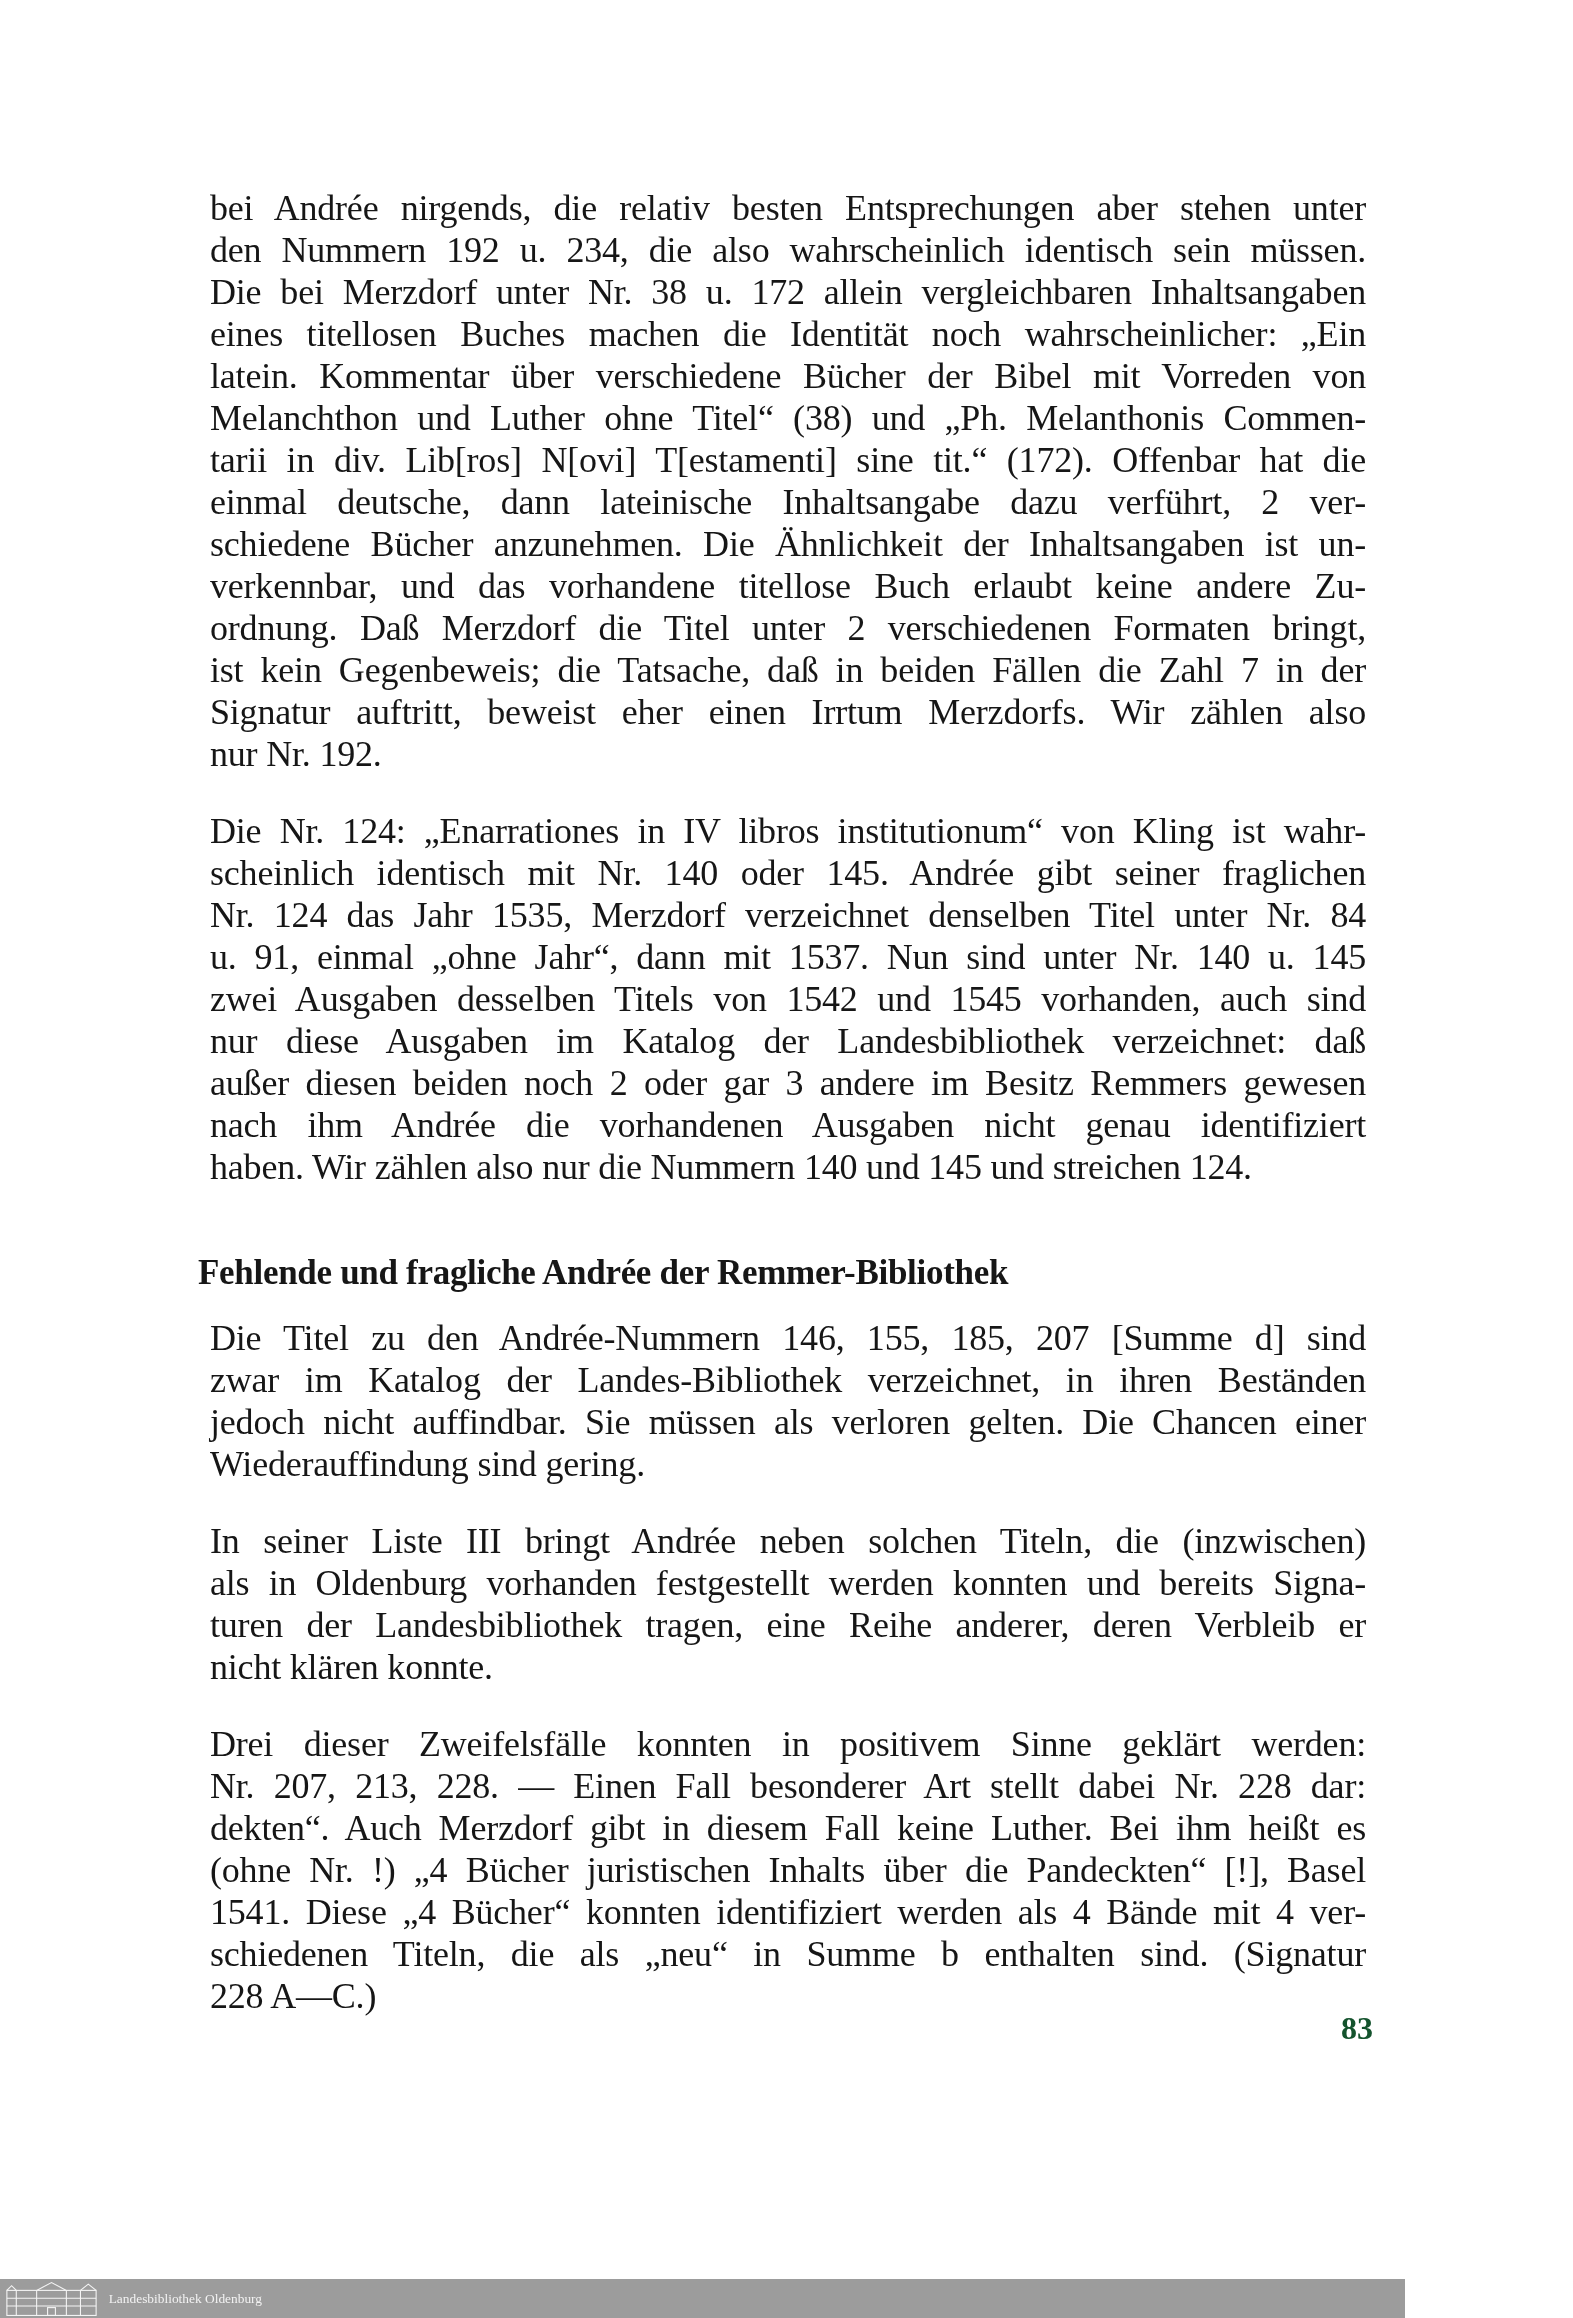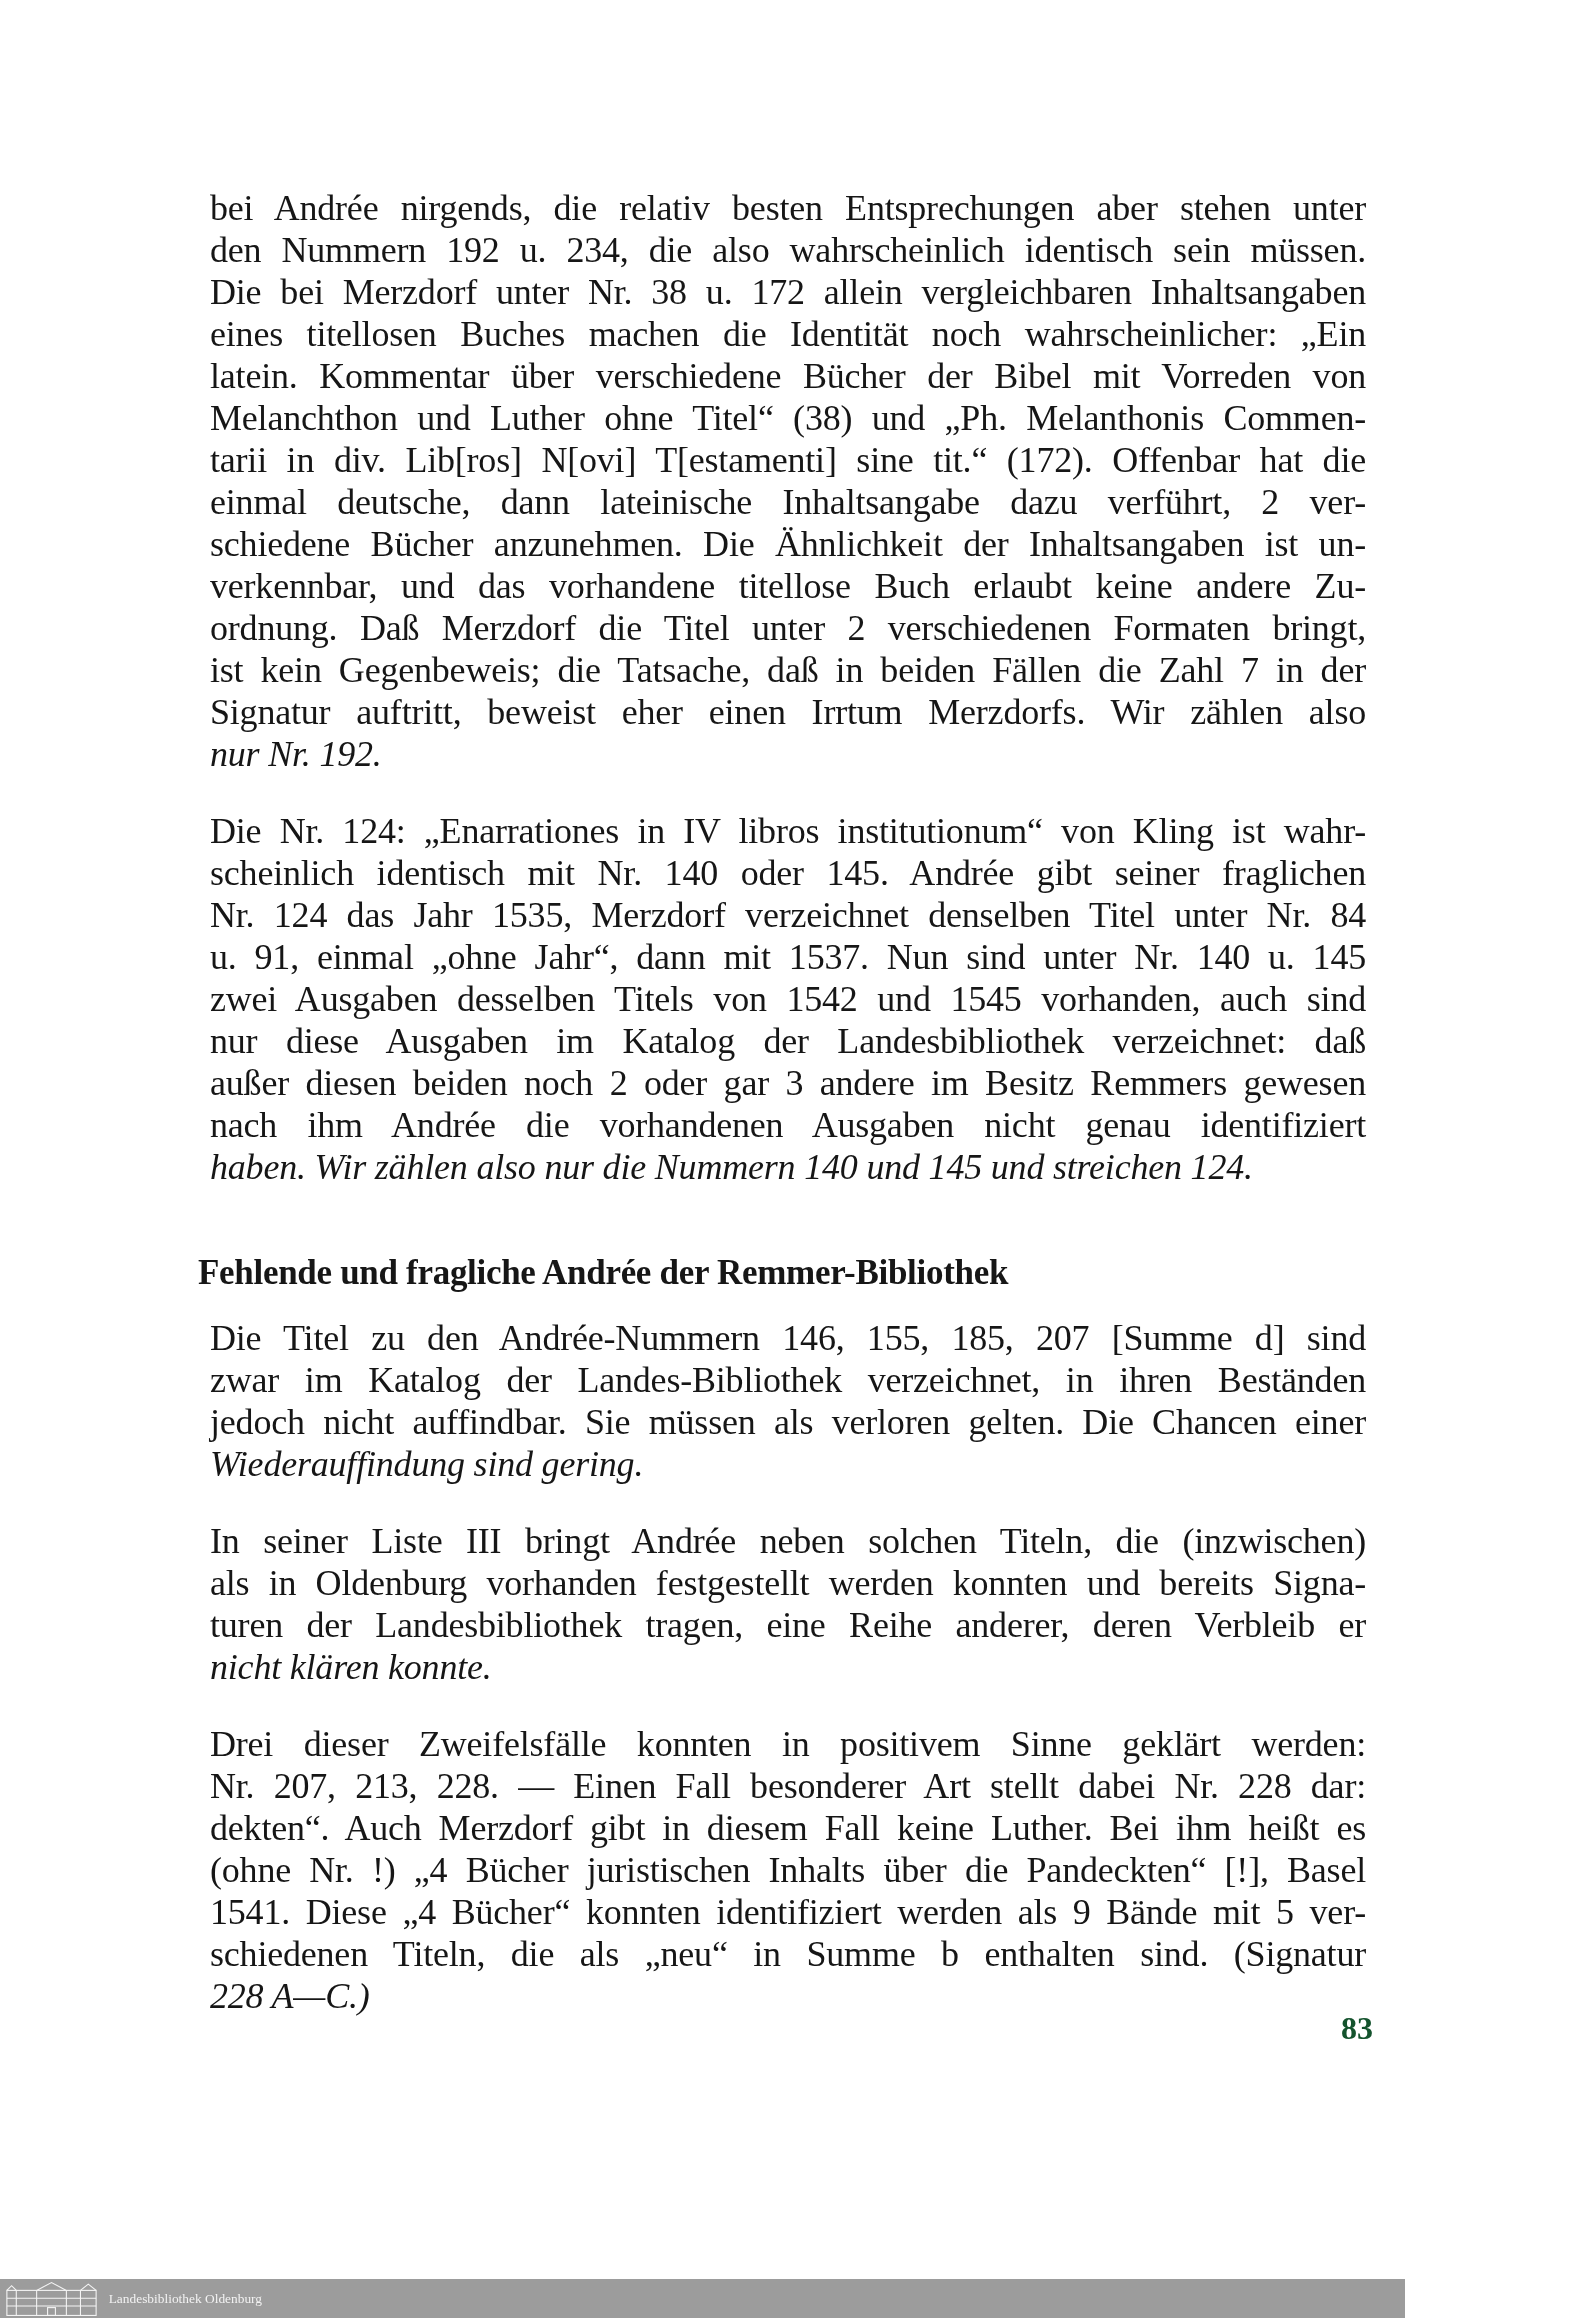--- a/index.html
+++ b/index.html
@@ -11,21 +11,21 @@
   }
   .page-text {
     position: absolute; left: 198px; top: 175px; width: 1180px;
   }
   .para {
     margin: 12px; font-size: 36px; line-height: 42px;
     text-align: justify; hyphens: none;
     letter-spacing: -0.2px;
   }
   .para .ln { display: block; text-align: justify; text-align-last: justify; white-space: nowrap; }
-  .para .ln.last { text-align-last: left; font-style: italic; }
+  .para .ln.last { text-align-last: left; }
   .gap-s { height: 11px; }
   .gap-l { height: 52px; }
   .heading {
     margin: 0; font-size: 35px; line-height: 42px; font-weight: bold;
     letter-spacing: -0.3px;
   }
   .page-number {
     position: absolute; left: 1341px; top: 2010px;
     font-family: Liberation Serif, serif; font-weight: bold; font-size: 32px; color: #14532d;
   }
@@ -86,21 +86,21 @@
       <span class="ln">als in Oldenburg vorhanden festgestellt werden konnten und bereits Signa-</span>
       <span class="ln">turen der Landesbibliothek tragen, eine Reihe anderer, deren Verbleib er</span>
       <span class="ln last">nicht klären konnte.</span>
     </div>
   <div class="gap-s"></div>
   <div class="para">
       <span class="ln">Drei dieser Zweifelsfälle konnten in positivem Sinne geklärt werden:</span>
       <span class="ln">Nr. 207, 213, 228. — Einen Fall besonderer Art stellt dabei Nr. 228 dar:</span>
       <span class="ln">dekten“. Auch Merzdorf gibt in diesem Fall keine Luther. Bei ihm heißt es</span>
       <span class="ln">(ohne Nr. !) „4 Bücher juristischen Inhalts über die Pandeckten“ [!], Basel</span>
-      <span class="ln">1541. Diese „4 Bücher“ konnten identifiziert werden als 9 Bände mit 5 ver-</span>
+      <span class="ln">1541. Diese „4 Bücher“ konnten identifiziert werden als 4 Bände mit 4 ver-</span>
       <span class="ln">schiedenen Titeln, die als „neu“ in Summe b enthalten sind. (Signatur</span>
       <span class="ln last">228 A—C.)</span>
     </div>
 </div>
 
 <div class="page-number">83</div>
 
 <div class="footer-bar">
   <svg class="footer-logo" viewBox="0 0 118 46">
     <g fill="none" stroke="#f4f4f4" stroke-width="1.4">

